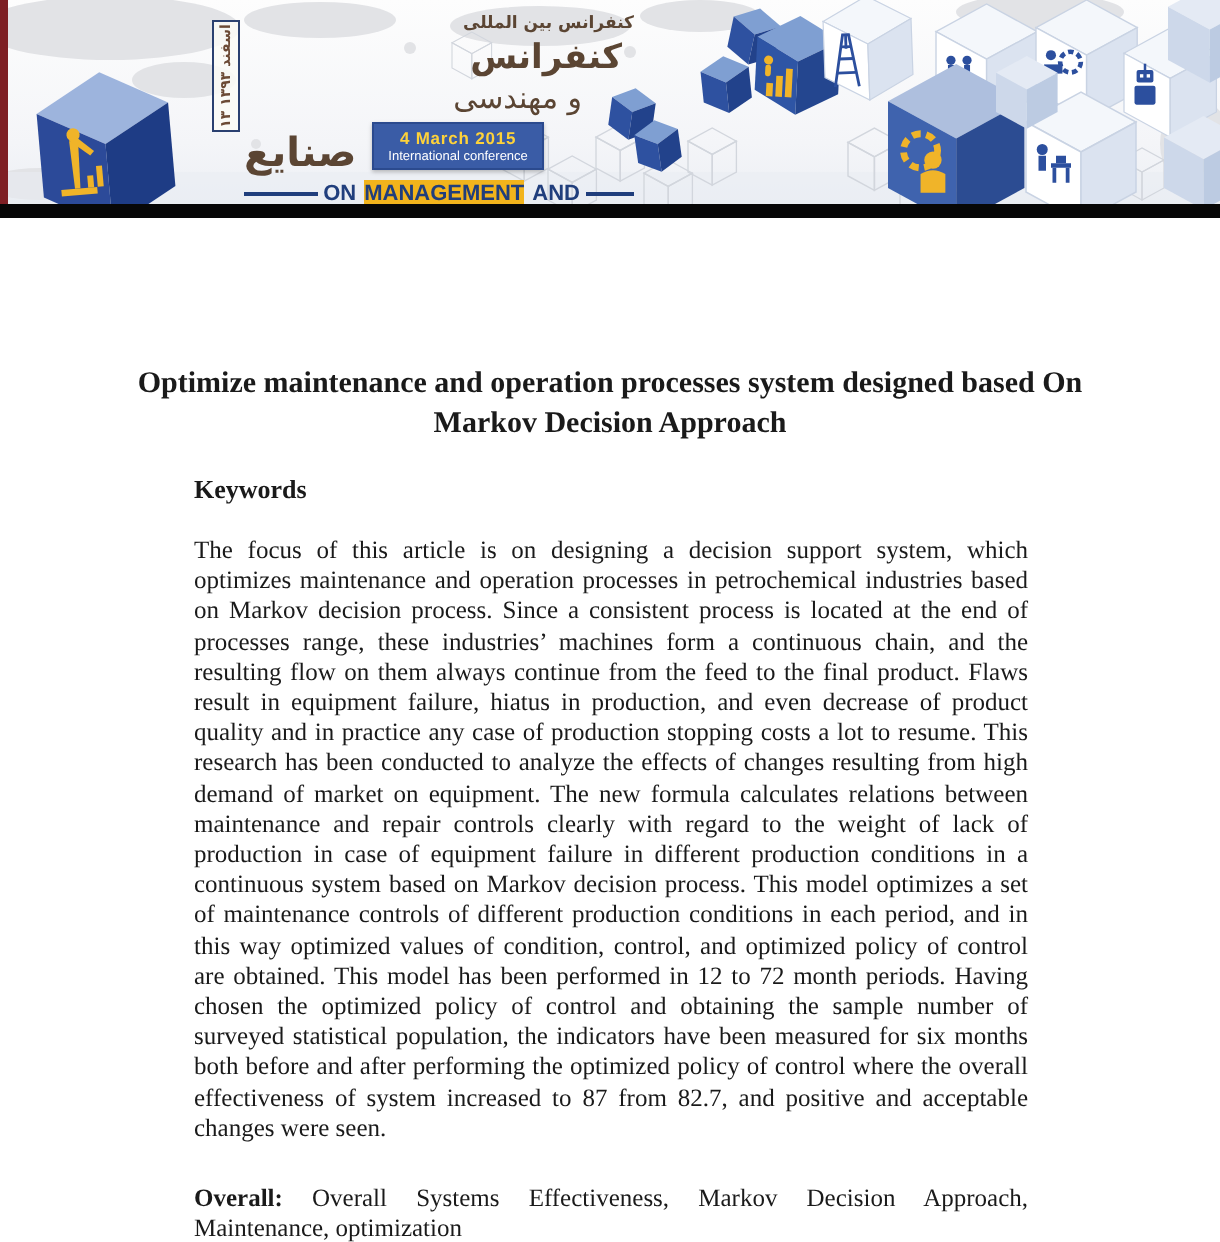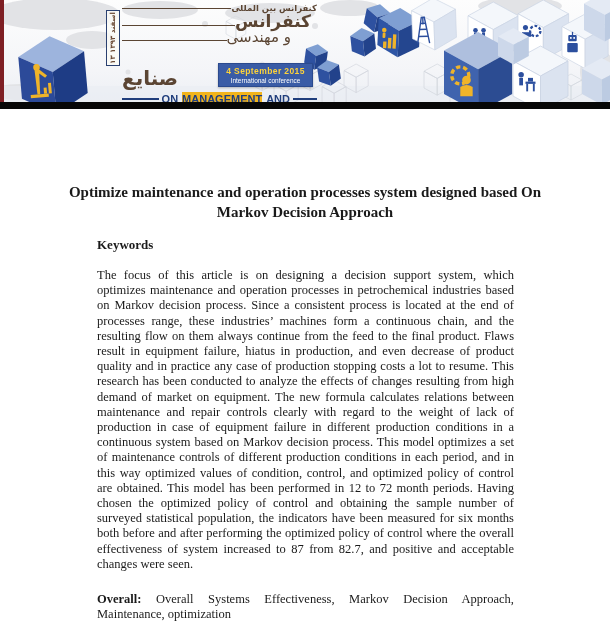--- a/index.html
+++ b/index.html
@@ -13,26 +13,26 @@
   .maroon-strip{position:absolute;left:0;top:0;width:4px;height:102px;background:#7e1f24;}
   .black-bar{width:610px;height:7px;background:#070707;}
 
   
   .logo{position:absolute;left:105px;top:2px;width:212px;}
   .date-strip{position:absolute;left:1px;top:8px;width:14px;height:56px;
               border:1.5px solid #2a4070;background:rgba(250,250,246,.85);box-sizing:border-box;}
   .date-strip span{position:absolute;left:50%;top:50%;transform:translate(-50%,-50%) rotate(-90deg);
                    white-space:nowrap;font:bold 7px "DejaVu Sans",sans-serif;color:#6b4a35;}
   .cal{position:absolute;left:17px;top:2px;width:195px;color:#5b4533;font-family:"DejaVu Sans",sans-serif;}
-  .cal-row{display:flex;align-items:flex-end;}
+  .cal-row{display:flex;align-items:flex-end;flex-direction:column;}
   .cal-rule{flex:1;height:1.5px;background:#5b4533;margin-bottom:4px;}
   .cal-small{font-size:8.5px;font-weight:bold;line-height:1.1;}
   .cal-w1{font-size:17px;font-weight:bold;line-height:1.0;padding-right:6px;}
   .cal-w2{font-size:15px;font-weight:normal;line-height:1.0;padding-right:26px;}
-  .cal-last{display:flex;align-items:flex-end;margin-top:18px;gap:32px;}
+  .cal-last{display:flex;align-items:flex-end;margin-top:4px;}
   .cal-w3{font-size:20px;font-weight:bold;line-height:1.0;}
   .badge{margin-left:8px;margin-bottom:1px;background:#3a5ca6;border:1px solid #2b4a8e;
          padding:2px 7px 2px;text-align:center;box-shadow:0 1px 2px rgba(0,0,0,.25);}
   .badge-date{font:bold 8.5px "Liberation Sans",sans-serif;color:#fdd23a;letter-spacing:.4px;}
   .badge-sub{font:6.5px "Liberation Sans",sans-serif;color:#ffffff;margin-top:1px;}
   .en-line1{display:flex;align-items:center;margin-top:4px;
             font:bold 11px "Liberation Sans",sans-serif;color:#203e7c;white-space:nowrap;}
   .rule{height:2px;background:#203e7c;flex:1;}
   .rule-short{height:2px;background:#203e7c;flex:0 0 24px;}
   .en-on{margin:0 4px 0 3px;}
@@ -284,21 +284,21 @@
           <span class="cal-rule"></span>
           <span class="cal-w1">کنفرانس</span>
         </div>
         <div class="cal-row">
           <span class="cal-rule"></span>
           <span class="cal-w2">و مهندسی</span>
         </div>
         <div class="cal-last">
           <span class="cal-w3">صنایع</span>
           <div class="badge">
-            <div class="badge-date">4 September 2015</div>
+            <div class="badge-date">4 March 2015</div>
             <div class="badge-sub">International conference</div>
           </div>
         </div>
         <div class="en-line1">
           <span class="rule"></span>
           <span class="en-on">ON</span>
           <span class="en-hl">MANAGEMENT</span>
           <span class="en-and">AND</span>
           <span class="rule-short"></span>
         </div>

